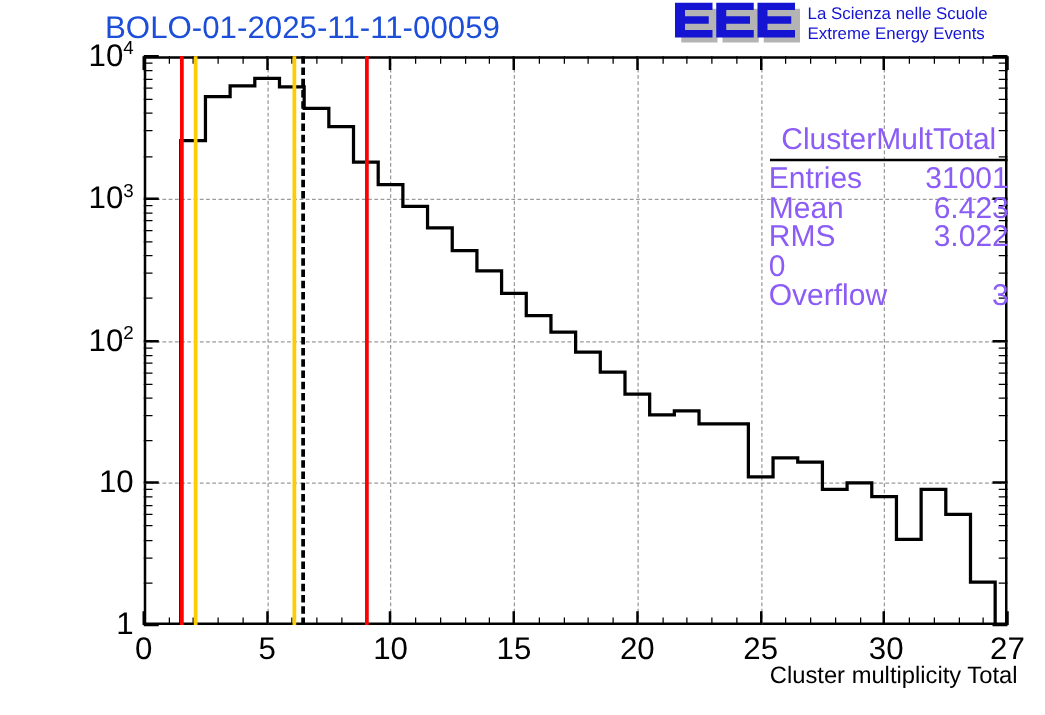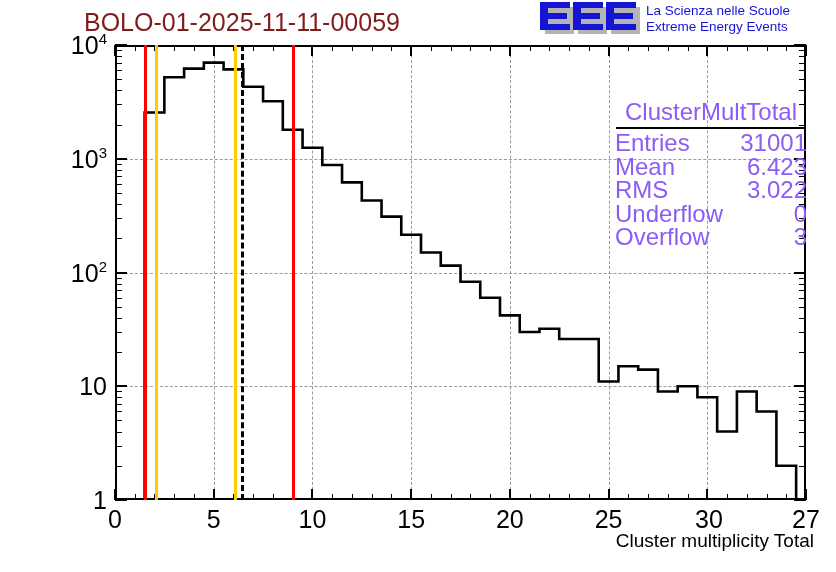--- a/index.html
+++ b/index.html
@@ -2,21 +2,21 @@
 <html><head>
 <meta charset="utf-8">
 <style>
   html,body{margin:0;padding:0;background:#ffffff;}
   body{width:836px;height:572px;position:relative;overflow:hidden;
        font-family:"Liberation Sans",sans-serif;color:#000;}
   #root{position:absolute;left:0;top:0;width:836px;height:572px;}
 
   
   .plot-title{position:absolute;left:84px;top:8px;font-size:25px;letter-spacing:0px;
-              white-space:nowrap;color:#7f1d1d;}
+              white-space:nowrap;color:#1d4ed8;}
 
   
   .logo{position:absolute;left:540px;top:2px;width:292px;height:36px;}
   .logo-eee{position:absolute;left:0px;top:0px;width:100px;height:34px;}
   .logo-text{position:absolute;left:106px;top:1px;width:186px;}
   .logo-line{font-size:13.5px;color:#1414d2;line-height:16px;white-space:nowrap;
              font-family:"Liberation Sans",sans-serif;}
 
   
   .frame{position:absolute;left:115px;top:45px;width:691px;height:455px;
@@ -266,21 +266,20 @@
         </div>
         <div class="srow">
           <span>Mean</span>
           <span>6.423</span>
         </div>
         <div class="srow">
           <span>RMS</span>
           <span>3.022</span>
         </div>
         <div class="srow">
-          <span>Underflow</span>
           <span>0</span>
         </div>
         <div class="srow">
           <span>Overflow</span>
           <span>3</span>
         </div>
       </div>
   </div>
 
 <div class="xlab" style="left: 115px; top: 505px;">0</div>

